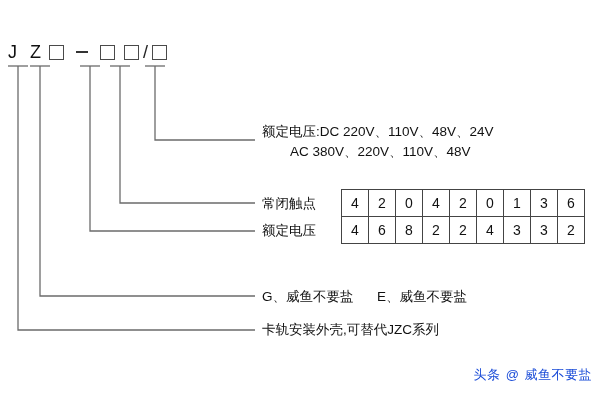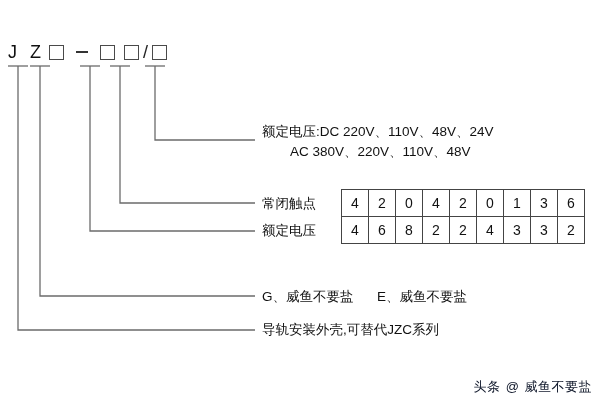--- a/index.html
+++ b/index.html
@@ -81,23 +81,23 @@
     vertical-align:middle;
     font-size:14px;
     color:#111;
     padding:0;
     font-family:"Liberation Sans","DejaVu Sans",sans-serif;
   }
 
   
   .watermark{
     position:absolute;
-    right:8px;bottom:4px;
+    right:8px;bottom:16px;
     font-size:13px;
-    color:#0f172a;
+    color:#1d4ed8;
     letter-spacing:.5px;
     white-space:nowrap;
     font-family:"Liberation Sans","DejaVu Sans",sans-serif;
   }
   .watermark .wm-at{margin:0 1px;}
 </style>
 </head>
 <body>
 
 <div id="stage">
@@ -146,21 +146,21 @@
 
   <div class="label nc">常闭触点</div>
   <div class="label no">额定电压</div>
 
   <div class="label shell">
     <span>G、威鱼不要盐</span>
     <span class="gap"></span>
     <span>E、威鱼不要盐</span>
   </div>
 
-  <div class="label bottom">导轨安装外壳,可替代JZC系列</div>
+  <div class="label bottom">卡轨安装外壳,可替代JZC系列</div>
 
   <table class="contact-table">
     <tbody>
       <tr>
           <td>4</td>
           <td>2</td>
           <td>0</td>
           <td>4</td>
           <td>2</td>
           <td>0</td>

